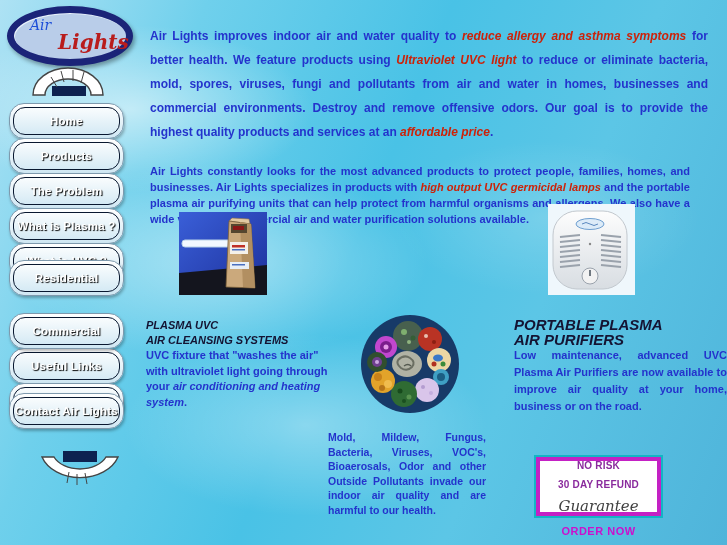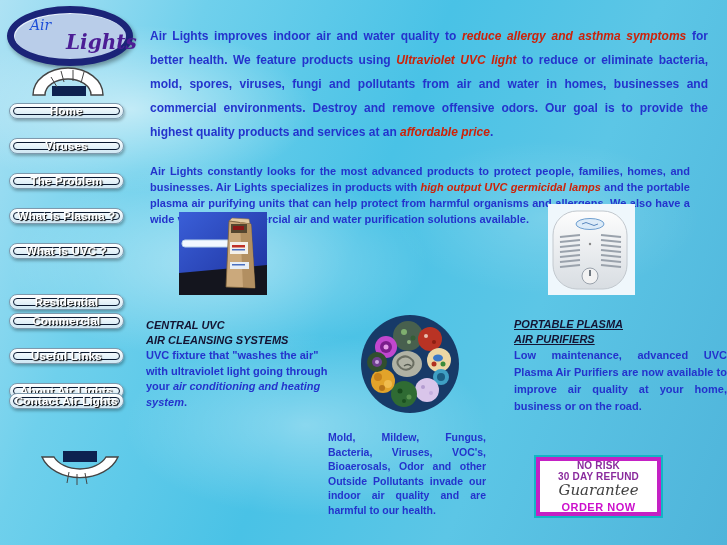--- a/index.html
+++ b/index.html
@@ -24,28 +24,28 @@
     cursor:pointer;
   }
   .logo .w1 {
     position:absolute; left:16px; top:4px;
     font-family:"DejaVu Serif", serif; font-style:italic; font-weight:normal;
     font-size:14px; color:#1d4ed8;
   }
   .logo .w2 {
     position:absolute; left:44px; top:17px;
     font-family:"DejaVu Serif", serif; font-style:italic; font-weight:bold;
-    font-size:20px; color:#4c1d95;margin-left:8px;
+    font-size:20px; color:#b91c1c;
   }
   .arch-top { position:absolute; left:29px; top:65px; }
   .arch-bottom { position:absolute; left:36px; top:449px; }
 
   
   .navbtn {
-    position:absolute; left:9px; width:115px; height:16px;
+    position:absolute; left:9px; width:115px; height:36px;
     border-radius:15px;
     background:linear-gradient(180deg,#ffffff,#cfe7f3);
     border:1px solid #7e99ad;
     box-shadow:1px 2px 3px rgba(0,0,0,0.28);
     display:flex; align-items:center; justify-content:center;
     cursor:pointer; text-decoration:none;
   }
   .navbtn .pill {
     position:absolute; inset:3px; border-radius:12px;
     background:radial-gradient(ellipse at 50% 135%, #2e5da2 0%, #10installed 0) , radial-gradient(ellipse at 50% -40%, #5d83b8 0%, rgba(93,131,184,0) 55%), linear-gradient(180deg,#1d3c74 0%, #0c2558 45%, #071c44 100%);
@@ -61,40 +61,41 @@
   .p-intro  { left:150px; top:24px;  width:558px; font-size:12px; line-height:24px; text-align:justify; }
   .p-second { left:150px; top:130px; width:540px; font-size:11px; line-height:16px; text-align:justify;margin-top:33px; }
   .red-i { color:#cc2209; font-style:italic; }
   .h-dark { color:#141433; font-style:italic; }
 
   .central-text { left:146px; top:318px; width:188px; font-size:11px; line-height:15.5px; }
   .central-text .hline { font-size:11px; line-height:15px; }
   .ital { font-style:italic; }
 
   .portable-text { left:514px; top:317px; width:213px; font-size:11px; line-height:17px; }
-  .portable-text .hline { font-size:11px; line-height:15px;text-decoration:underline; }
+  .portable-text .hline { font-size:15px; line-height:15px; }
   .portable-body { text-align:justify; }
 
   .pollutants { left:328px; top:430px; width:158px; font-size:10.5px; line-height:14.5px; text-align:justify; }
 
   
   .central-photo { position:absolute; left:179px; top:212px; width:88px; height:83px; cursor:pointer; }
   .portable-photo { position:absolute; left:548px; top:204px; width:87px; height:91px; cursor:pointer; }
   .microbes { position:absolute; left:360px; top:314px; width:100px; height:100px; }
 
   
   .guarantee {
     position:absolute; left:534px; top:455px; width:129px; height:63px;
     border:2px solid #12b5c5; background:#ffffff;
   }
   .g-mid { position:absolute; inset:0; border:4px solid #c421c4; }
   .g-inner {
     position:absolute; inset:2px; border:1px solid #c421c4;
     display:flex; flex-direction:column; align-items:center; justify-content:flex-start;
     text-align:center;
+    gap:8px;
   }
   .g-l1, .g-l2 { font-weight:bold; font-size:10px; line-height:11px; color:#8a2a9d; letter-spacing:0.2px; }
   .g-l3 { font-family:"DejaVu Serif", serif; font-style:italic; font-size:15px; line-height:16px; color:#404040; }
   .g-order { font-weight:bold; font-size:11px; line-height:12px; color:#cc10cc; margin-top:3px; letter-spacing:0.5px; cursor:pointer; }
 </style>
 </head>
 <body>
 
 <div class="page">
 
@@ -111,35 +112,35 @@
     <line x1="44" y1="5" x2="44" y2="16" stroke="#444" stroke-width="1"></line>
     <line x1="55" y1="7" x2="52" y2="18" stroke="#444" stroke-width="1"></line>
   </svg>
 
   <a class="navbtn" style="top:103px">
       <span class="pill"></span>
       <span class="lbl">Home</span>
     </a>
   <a class="navbtn" style="top:138px">
       <span class="pill"></span>
-      <span class="lbl">Viruses</span>
+      <span class="lbl">Products</span>
     </a>
   <a class="navbtn" style="top:173px">
       <span class="pill"></span>
       <span class="lbl">The Problem</span>
     </a>
   <a class="navbtn" style="top:208px">
       <span class="pill"></span>
       <span class="lbl">What is Plasma ?</span>
     </a>
   <a class="navbtn" style="top:243px">
       <span class="pill"></span>
       <span class="lbl">What is UVC ?</span>
     </a>
-  <a class="navbtn" style="top:294px">
+  <a class="navbtn" style="top:260px">
       <span class="pill"></span>
       <span class="lbl">Residential</span>
     </a>
   <a class="navbtn" style="top:348px">
       <span class="pill"></span>
       <span class="lbl">Useful Links</span>
     </a>
   <a class="navbtn" style="top:313px">
       <span class="pill"></span>
       <span class="lbl">Commercial</span>
@@ -183,21 +184,21 @@
       <rect x="54" y="14" width="11" height="4" fill="#8c1616"></rect>
       <rect x="51" y="30" width="18" height="12" fill="#f4f0ea"></rect>
       <rect x="53" y="33" width="13" height="2.5" fill="#c03028"></rect>
       <rect x="53" y="37" width="13" height="1.5" fill="#4a6fc0"></rect>
       <rect x="51" y="50" width="19" height="7" fill="#e8eef6"></rect>
       <rect x="53" y="52" width="13" height="1.5" fill="#4a6fc0"></rect>
     </svg>
   </div>
 
   <div class="txt central-text">
-    <div class="hline h-dark">CENTRAL UVC</div>
+    <div class="hline h-dark">PLASMA UVC</div>
     <div class="hline h-dark">AIR CLEANSING SYSTEMS</div>
     <div><span>UVC fixture that "washes the air" with ultraviolet light going through your </span><span class="ital">air conditioning and heating system</span><span>.</span></div>
   </div>
 
   <div class="microbes">
     <svg width="100" height="100" viewBox="0 0 100 100">
       <circle cx="50" cy="50" r="49" fill="#173a68"></circle>
       <circle cx="48" cy="22" r="15" fill="#48604e"></circle>
       <circle cx="44" cy="18" r="3" fill="#7fae6f"></circle>
         <circle cx="53" cy="24" r="2.5" fill="#355e36"></circle>

